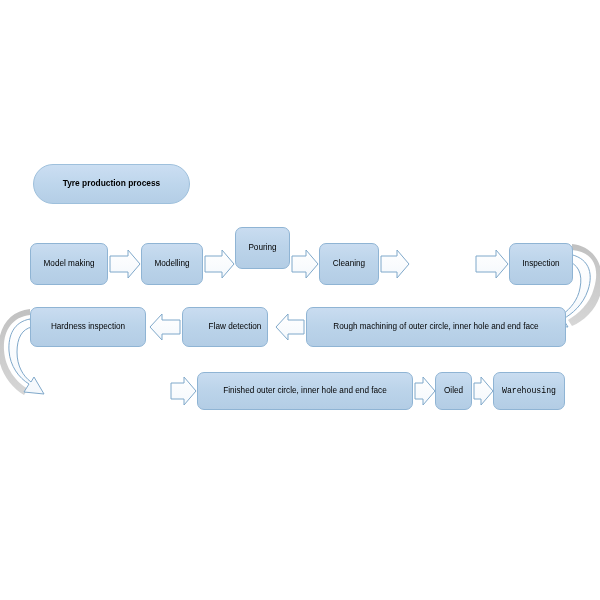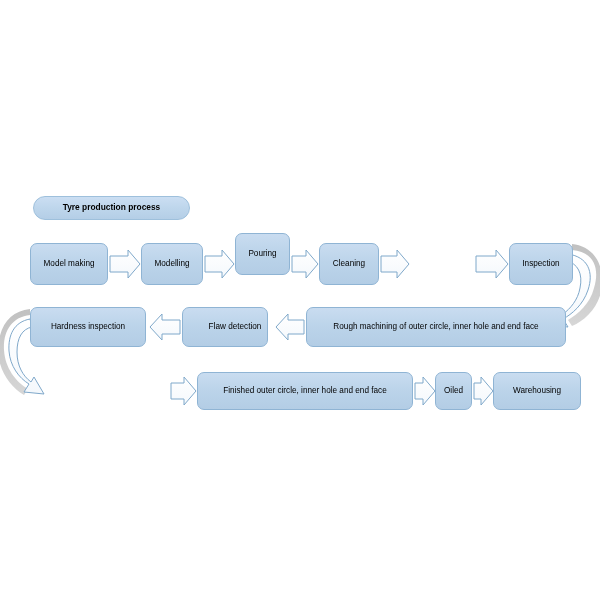--- a/index.html
+++ b/index.html
@@ -145,33 +145,33 @@
 
     <g>
       <path d="M415,383 L423,383 L423,377 L435,391 L423,405 L423,399 L415,399 Z" fill="url(#arrowGrad)" stroke="#7fa8ca" stroke-width="1"></path>
     </g>
 
     <g>
       <path d="M474,383 L481,383 L481,377 L493,391 L481,405 L481,399 L474,399 Z" fill="url(#arrowGrad)" stroke="#7fa8ca" stroke-width="1"></path>
     </g>
   </svg>
 
-  <div class="node title-pill" style="left:33px; top:196px; width:157px; height:24px;">
+  <div class="node title-pill" style="left:33px; top:164px; width:157px; height:40px;">
     <span class="node-label">Tyre production process</span>
   </div>
 
   <div class="node" style="left:30px; top:243px; width:78px; height:42px;">
     <span class="node-label">Model making</span>
   </div>
 
   <div class="node" style="left:141px; top:243px; width:62px; height:42px;">
     <span class="node-label">Modelling</span>
   </div>
 
-  <div class="node" style="left:235px; top:233px; width:55px; height:42px;">
+  <div class="node" style="left:235px; top:227px; width:55px; height:42px;">
     <span class="node-label">Pouring</span>
   </div>
 
   <div class="node" style="left:319px; top:243px; width:60px; height:42px;">
     <span class="node-label">Cleaning</span>
   </div>
 
 
   <div class="node" style="left:509px; top:243px; width:64px; height:42px;">
     <span class="node-label">Inspection</span>
@@ -191,17 +191,17 @@
 
 
   <div class="node" style="left:197px; top:372px; width:216px; height:38px;">
     <span class="node-label">Finished outer circle, inner hole and end face</span>
   </div>
 
   <div class="node" style="left:435px; top:372px; width:37px; height:38px;">
     <span class="node-label">Oiled</span>
   </div>
 
-  <div class="node" style="left:493px; top:372px; width:88px; height:38px;">
+  <div class="node" style="left:493px; top:372px; width:72px; height:38px;font-family:Liberation Mono, monospace;">
     <span class="node-label">Warehousing</span>
   </div>
 
 </div>
 
 </body></html>

